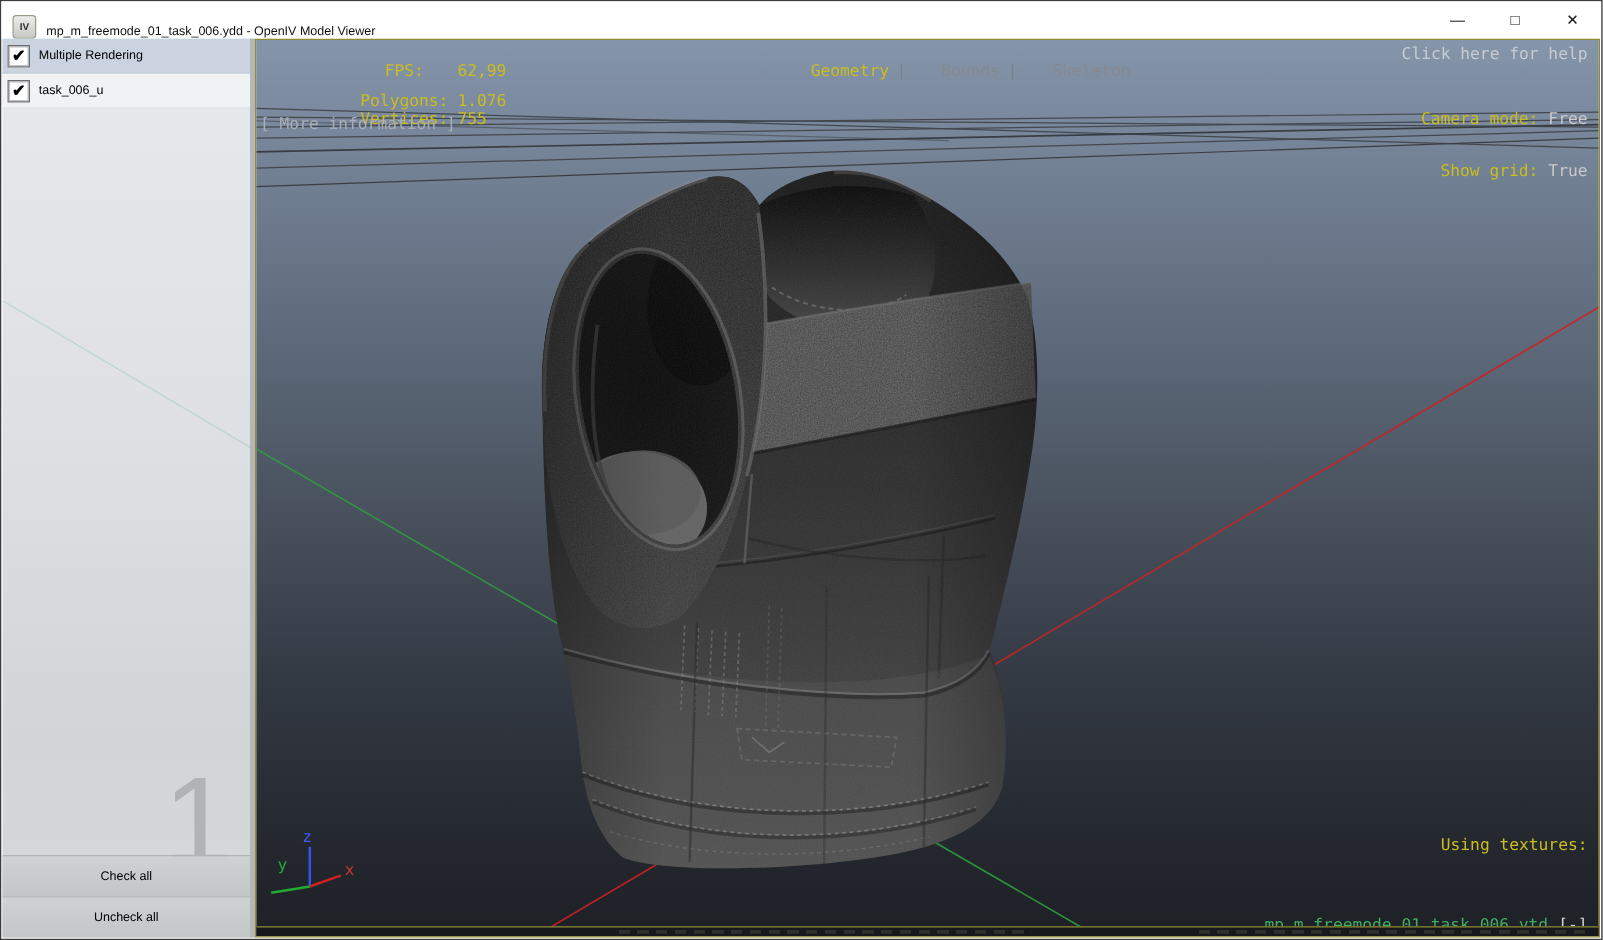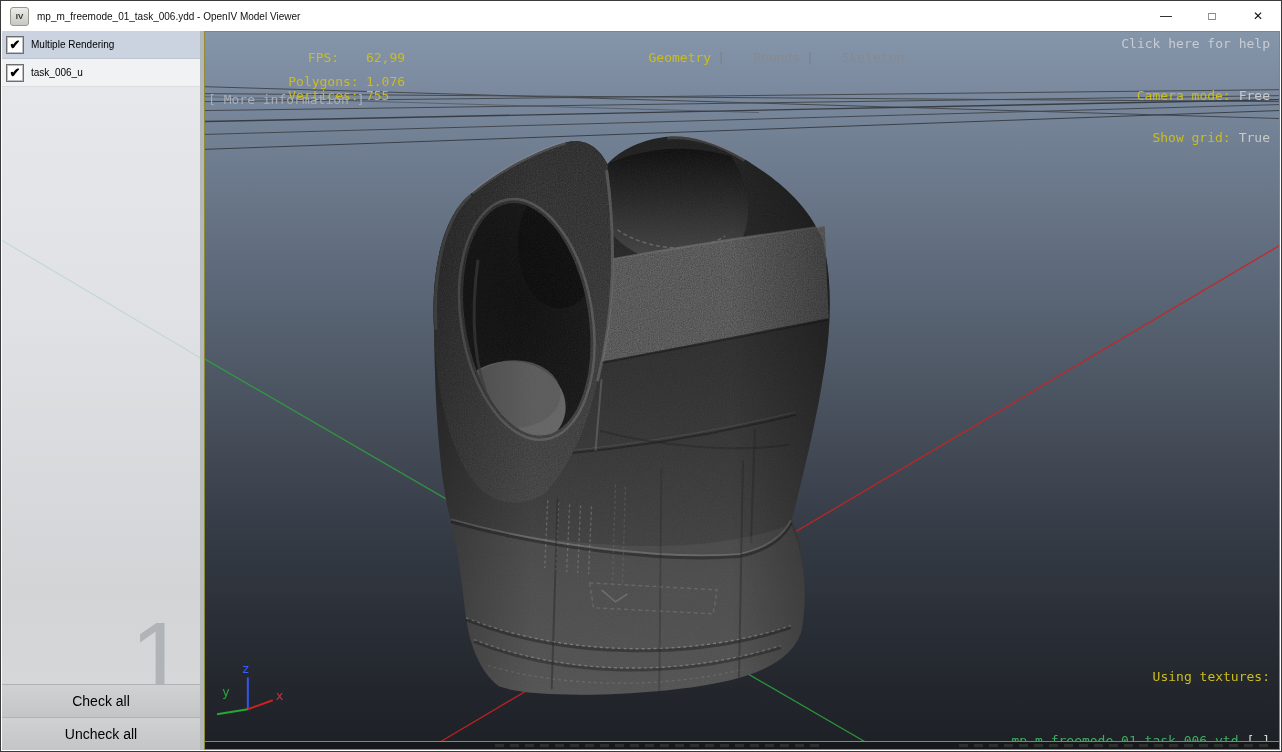--- a/index.html
+++ b/index.html
@@ -1,20 +1,20 @@
 <!DOCTYPE html>
 <html><head>
 <meta charset="utf-8">
 <style>
   html,body{margin:0;padding:0;background:#555;}
   .window{position:relative;width:1282px;height:752px;box-sizing:border-box;border:1px solid #3a3a3a;
           background:#fff;font-family:"Liberation Sans",sans-serif;overflow:hidden;}
 
   
-  .titlebar{position:absolute;left:0;top:0;right:0;height:30px;background:#ffffff;display:flex;align-items:center;}
+  .titlebar{position:absolute;left:0;top:0;right:0;height:30px;background:#ffffff;display:flex;align-items:flex-end;}
   .app-icon{margin-left:9px;width:17px;height:17px;flex:0 0 auto;background:linear-gradient(#ececea,#c7c7c3);
             border:1px solid #98988f;border-radius:3px;font-size:8px;font-weight:bold;color:#30302e;
             display:flex;align-items:center;justify-content:center;}
   .title{margin-left:8px;font-size:10px;color:#101010;white-space:nowrap;}
   .win-controls{margin-left:auto;display:flex;height:100%;}
   .win-btn{width:46px;display:flex;align-items:center;justify-content:center;font-size:12px;color:#101010;cursor:default;}
 
   
   .viewport{position:absolute;left:203px;top:30px;right:1px;bottom:1px;box-sizing:border-box;
             border:1px solid #8f8c33;overflow:hidden;
@@ -52,21 +52,21 @@
   .ghost-line{position:absolute;left:0;top:0;width:100%;height:100%;pointer-events:none;}
   .side-row{position:relative;display:flex;align-items:center;height:27px;padding-left:4px;}
   .side-row.master{background:#cad3df;border-bottom:1px solid #bdc7d4;}
   .side-row.item{background:#f1f2f4;border-bottom:1px solid #dcdee0;}
   .cbx{width:16px;height:16px;flex:0 0 auto;background:#fff;border:1px solid #6e6e6e;
        box-shadow:inset 0 0 0 1px #bcc0c4;color:#000;font-size:13px;font-weight:bold;line-height:15px;
        text-align:center;margin-right:7px;}
   .row-label{font-size:10px;color:#000;}
   .watermark{position:absolute;right:18px;top:576px;font-size:100px;line-height:1;color:#b1b4b6;}
   .side-buttons{position:absolute;left:0;right:4px;bottom:0;}
-  .side-btn{height:32px;display:flex;align-items:center;justify-content:center;font-size:14px;color:#000;
+  .side-btn{height:32px;display:flex;align-items:center;justify-content:center;font-size:10px;color:#000;
             background:linear-gradient(#cfd1d3,#c3c5c7);border-top:1px solid #b0b2b4;cursor:default;}
 </style>
 </head>
 <body>
 
 <div class="window">
 
   <div class="titlebar">
     <span class="app-icon">IV</span>
     <span class="title">mp_m_freemode_01_task_006.ydd - OpenIV Model Viewer</span>

